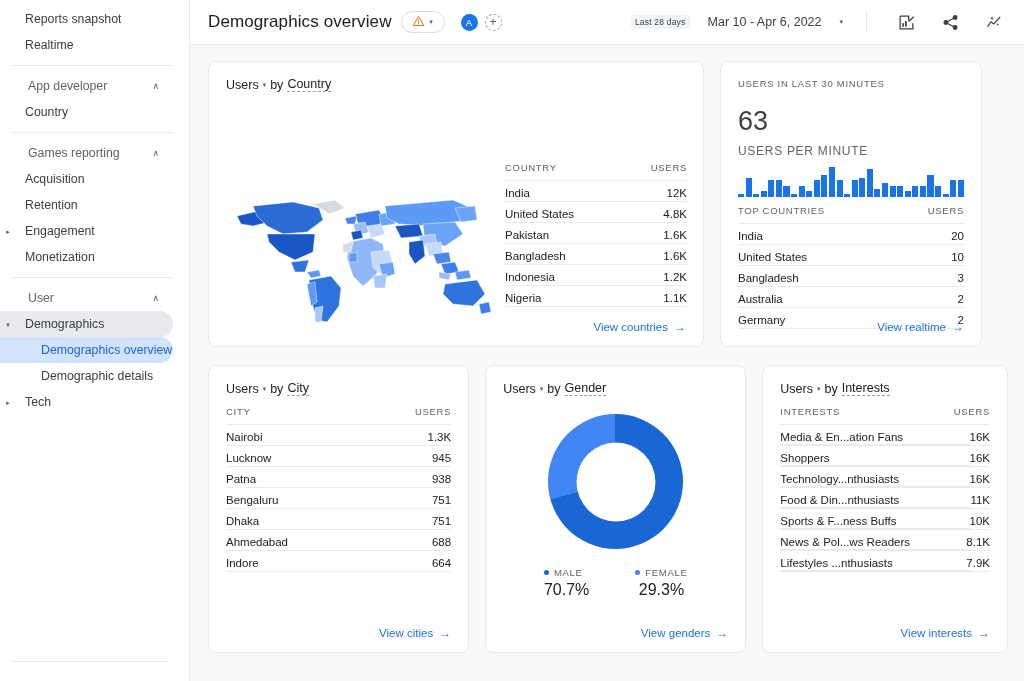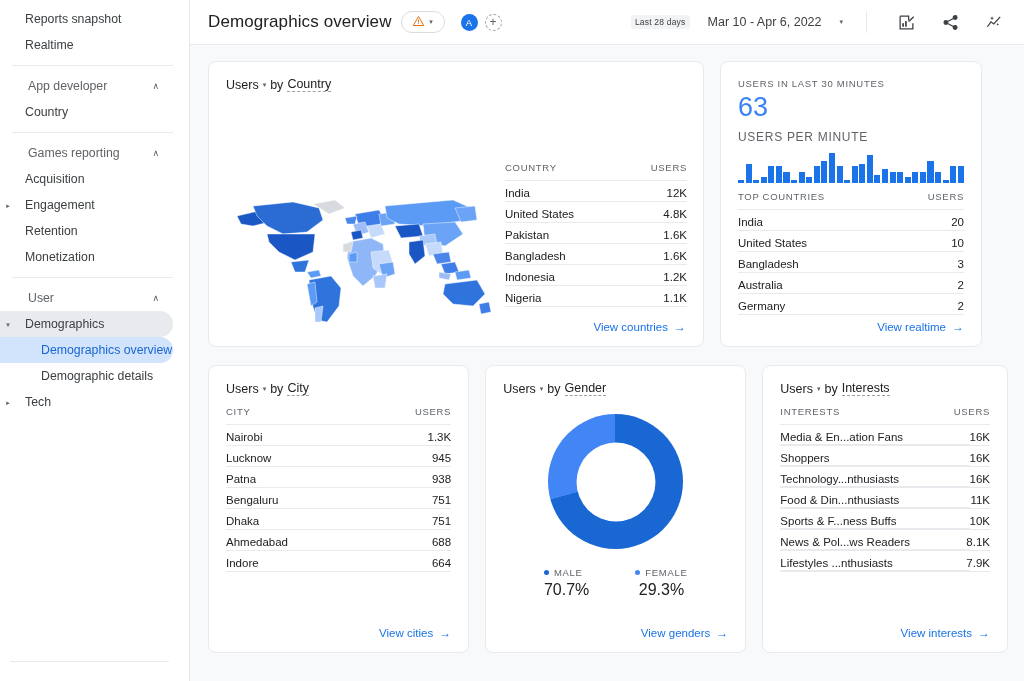--- a/index.html
+++ b/index.html
@@ -187,22 +187,22 @@
     display: flex; align-items: center; gap: 6px;
   }
   .arrow { font-size: 12px; }
 
   
   .rt-label {
     font-size: 9.5px; color: #5f6368; letter-spacing: .7px;
     padding-left: 17px; padding-top: 16px;
   }
   .rt-big {
-    font-size: 27px; color: #3b82f6; font-weight: normal;
-    padding-left: 17px; margin-top: 4px; line-height: 1.1;
+    font-size: 27px; color: #404040; font-weight: normal;
+    padding-left: 17px; margin-top: 18px; line-height: 1.1;
   }
   .rt-label2 {
     font-size: 12px; color: #5f6368; letter-spacing: .7px;
     padding-left: 17px; margin-top: 7px;
   }
   .spark {
     margin: 7px 17px 0 17px;
     height: 32px;
     display: flex; align-items: flex-end; gap: 1.5px;
   }
@@ -264,26 +264,26 @@
       <div class="nav-item lvl0 group-head">
         <span class="twisty"></span>
         <span class="nav-label">Games reporting</span>
         <span class="caret">∧</span>
       </div>
       <div class="nav-item lvl1">
         <span class="twisty"></span>
         <span class="nav-label">Acquisition</span>
       </div>
       <div class="nav-item lvl1">
+        <span class="twisty"></span>
+        <span class="nav-label">Retention</span>
+      </div>
+      <div class="nav-item lvl1">
         <span class="twisty">▸</span>
         <span class="nav-label">Engagement</span>
-      </div>
-      <div class="nav-item lvl1">
-        <span class="twisty"></span>
-        <span class="nav-label">Retention</span>
       </div>
       <div class="nav-item lvl1">
         <span class="twisty"></span>
         <span class="nav-label">Monetization</span>
       </div>
       <div class="divider"></div>
       <div class="nav-item lvl0 group-head">
         <span class="twisty"></span>
         <span class="nav-label">User</span>
         <span class="caret">∧</span>

